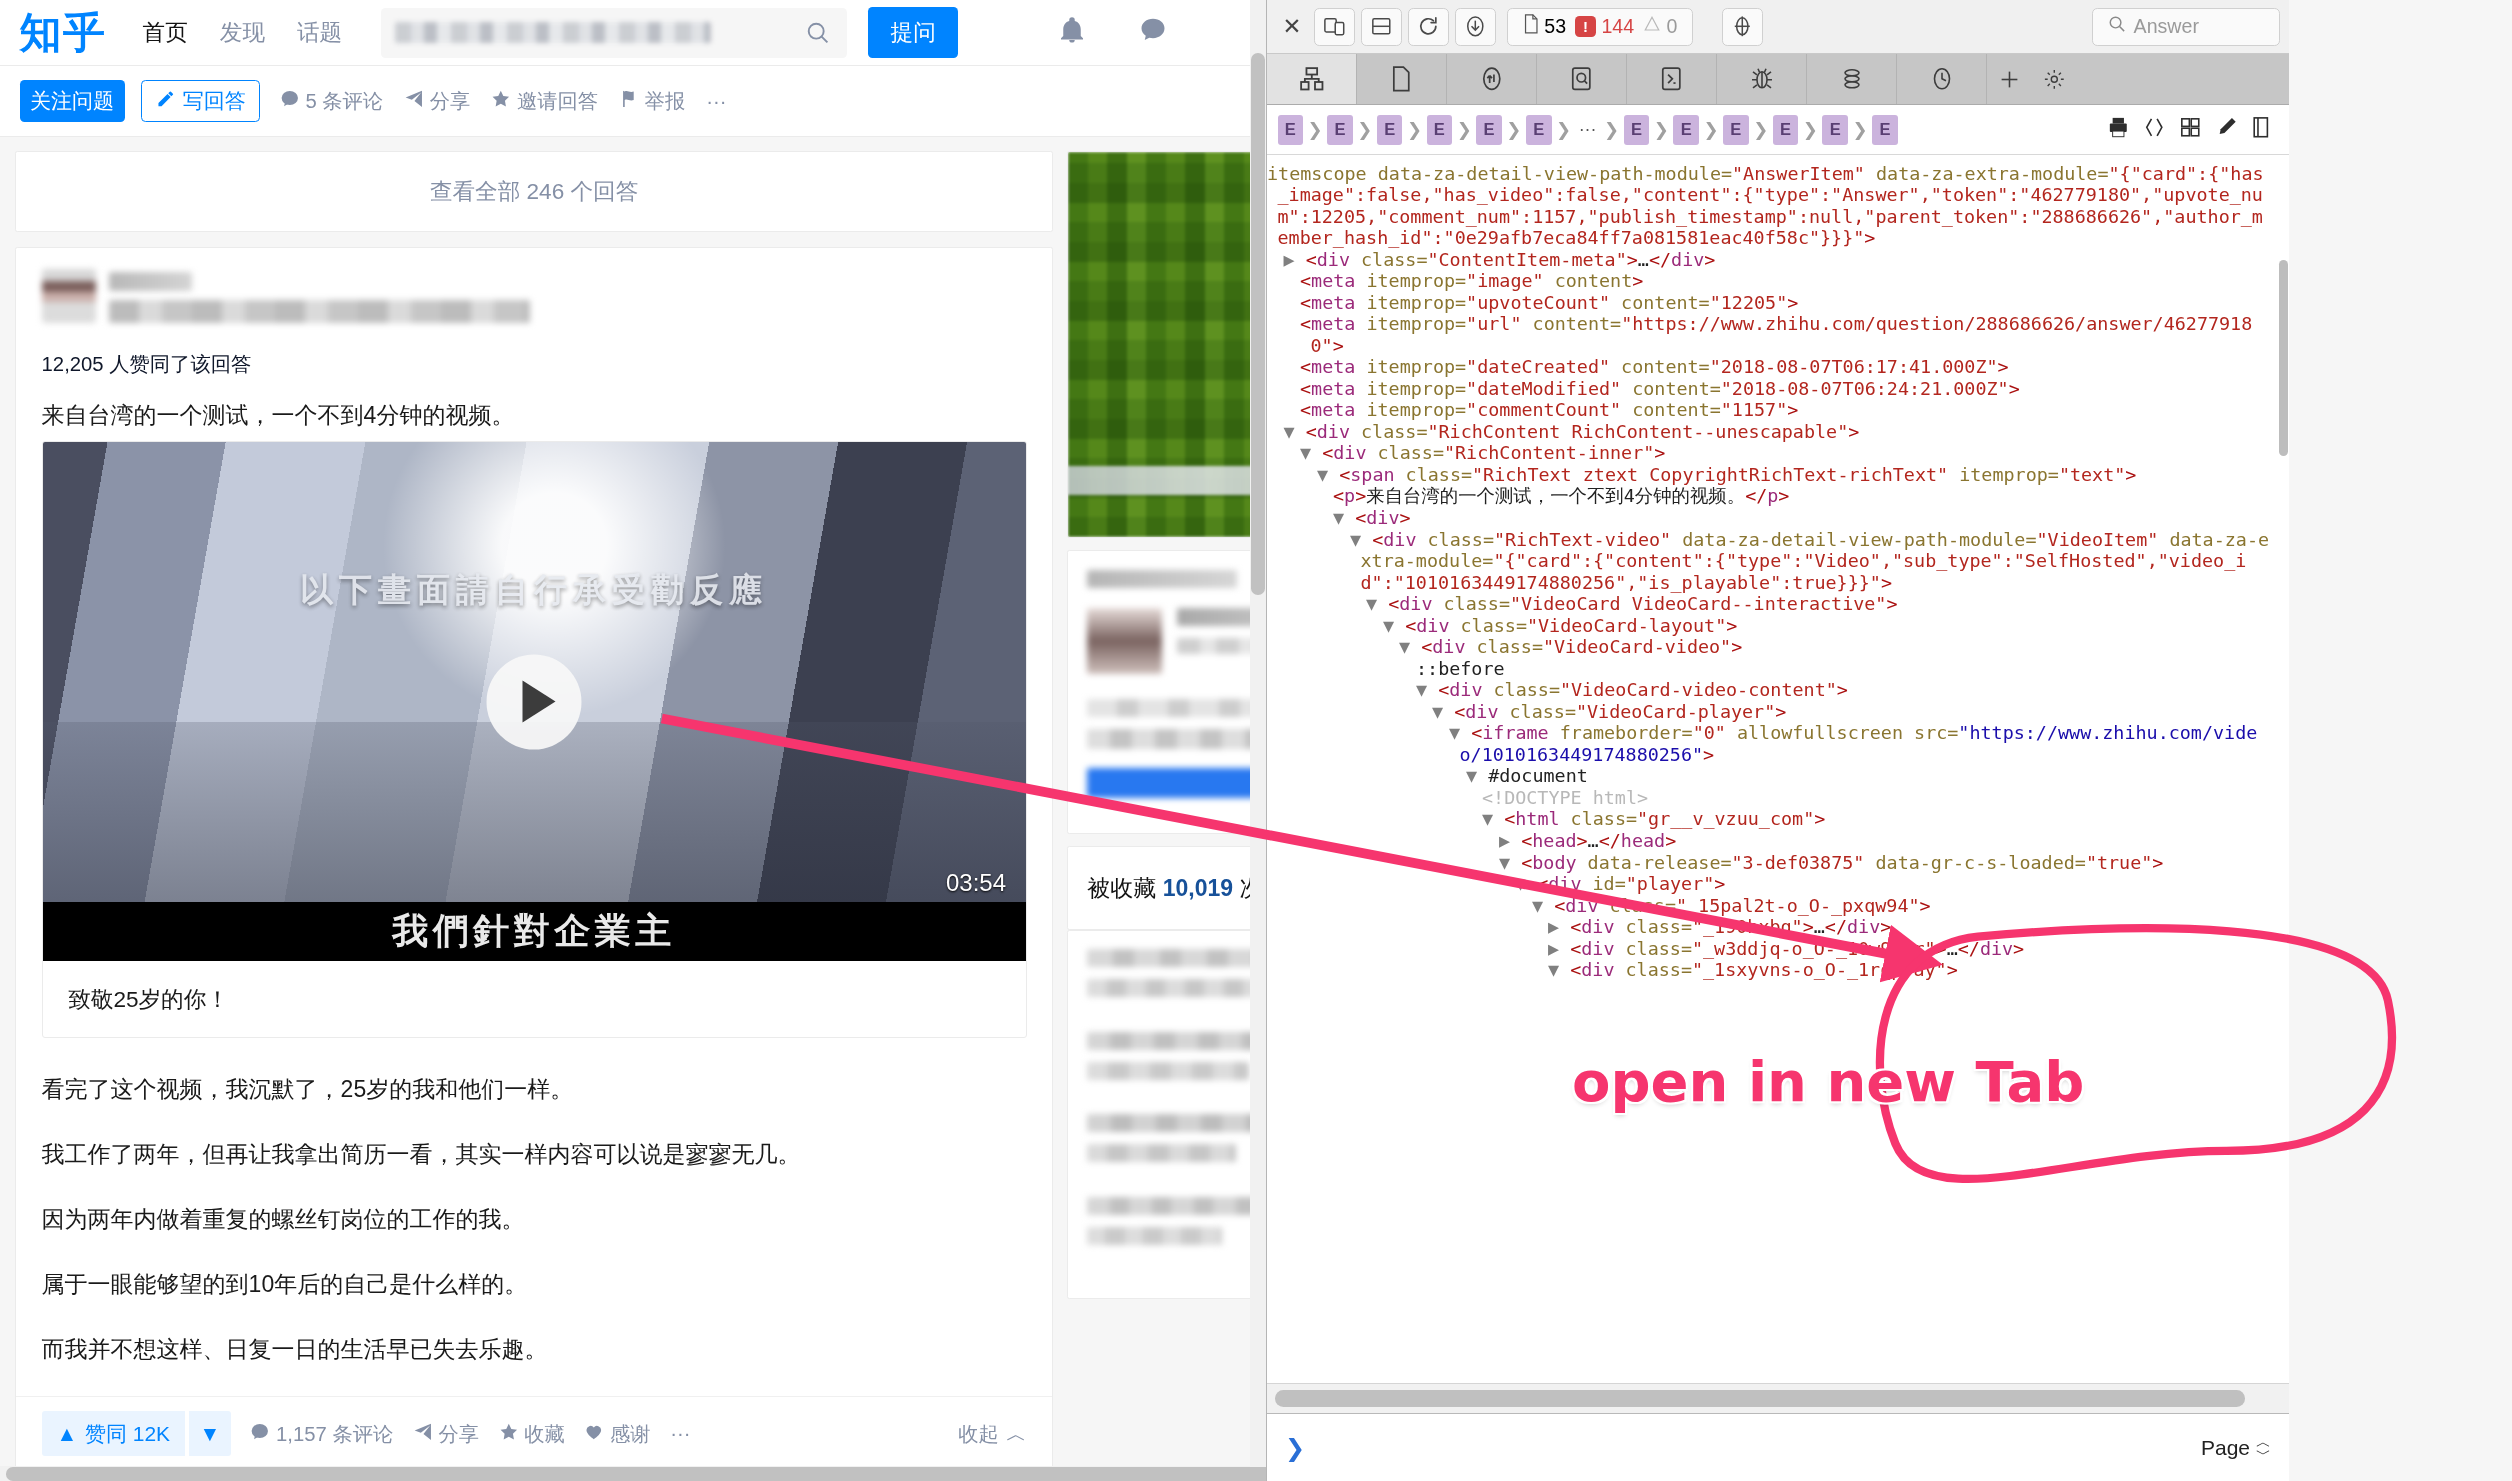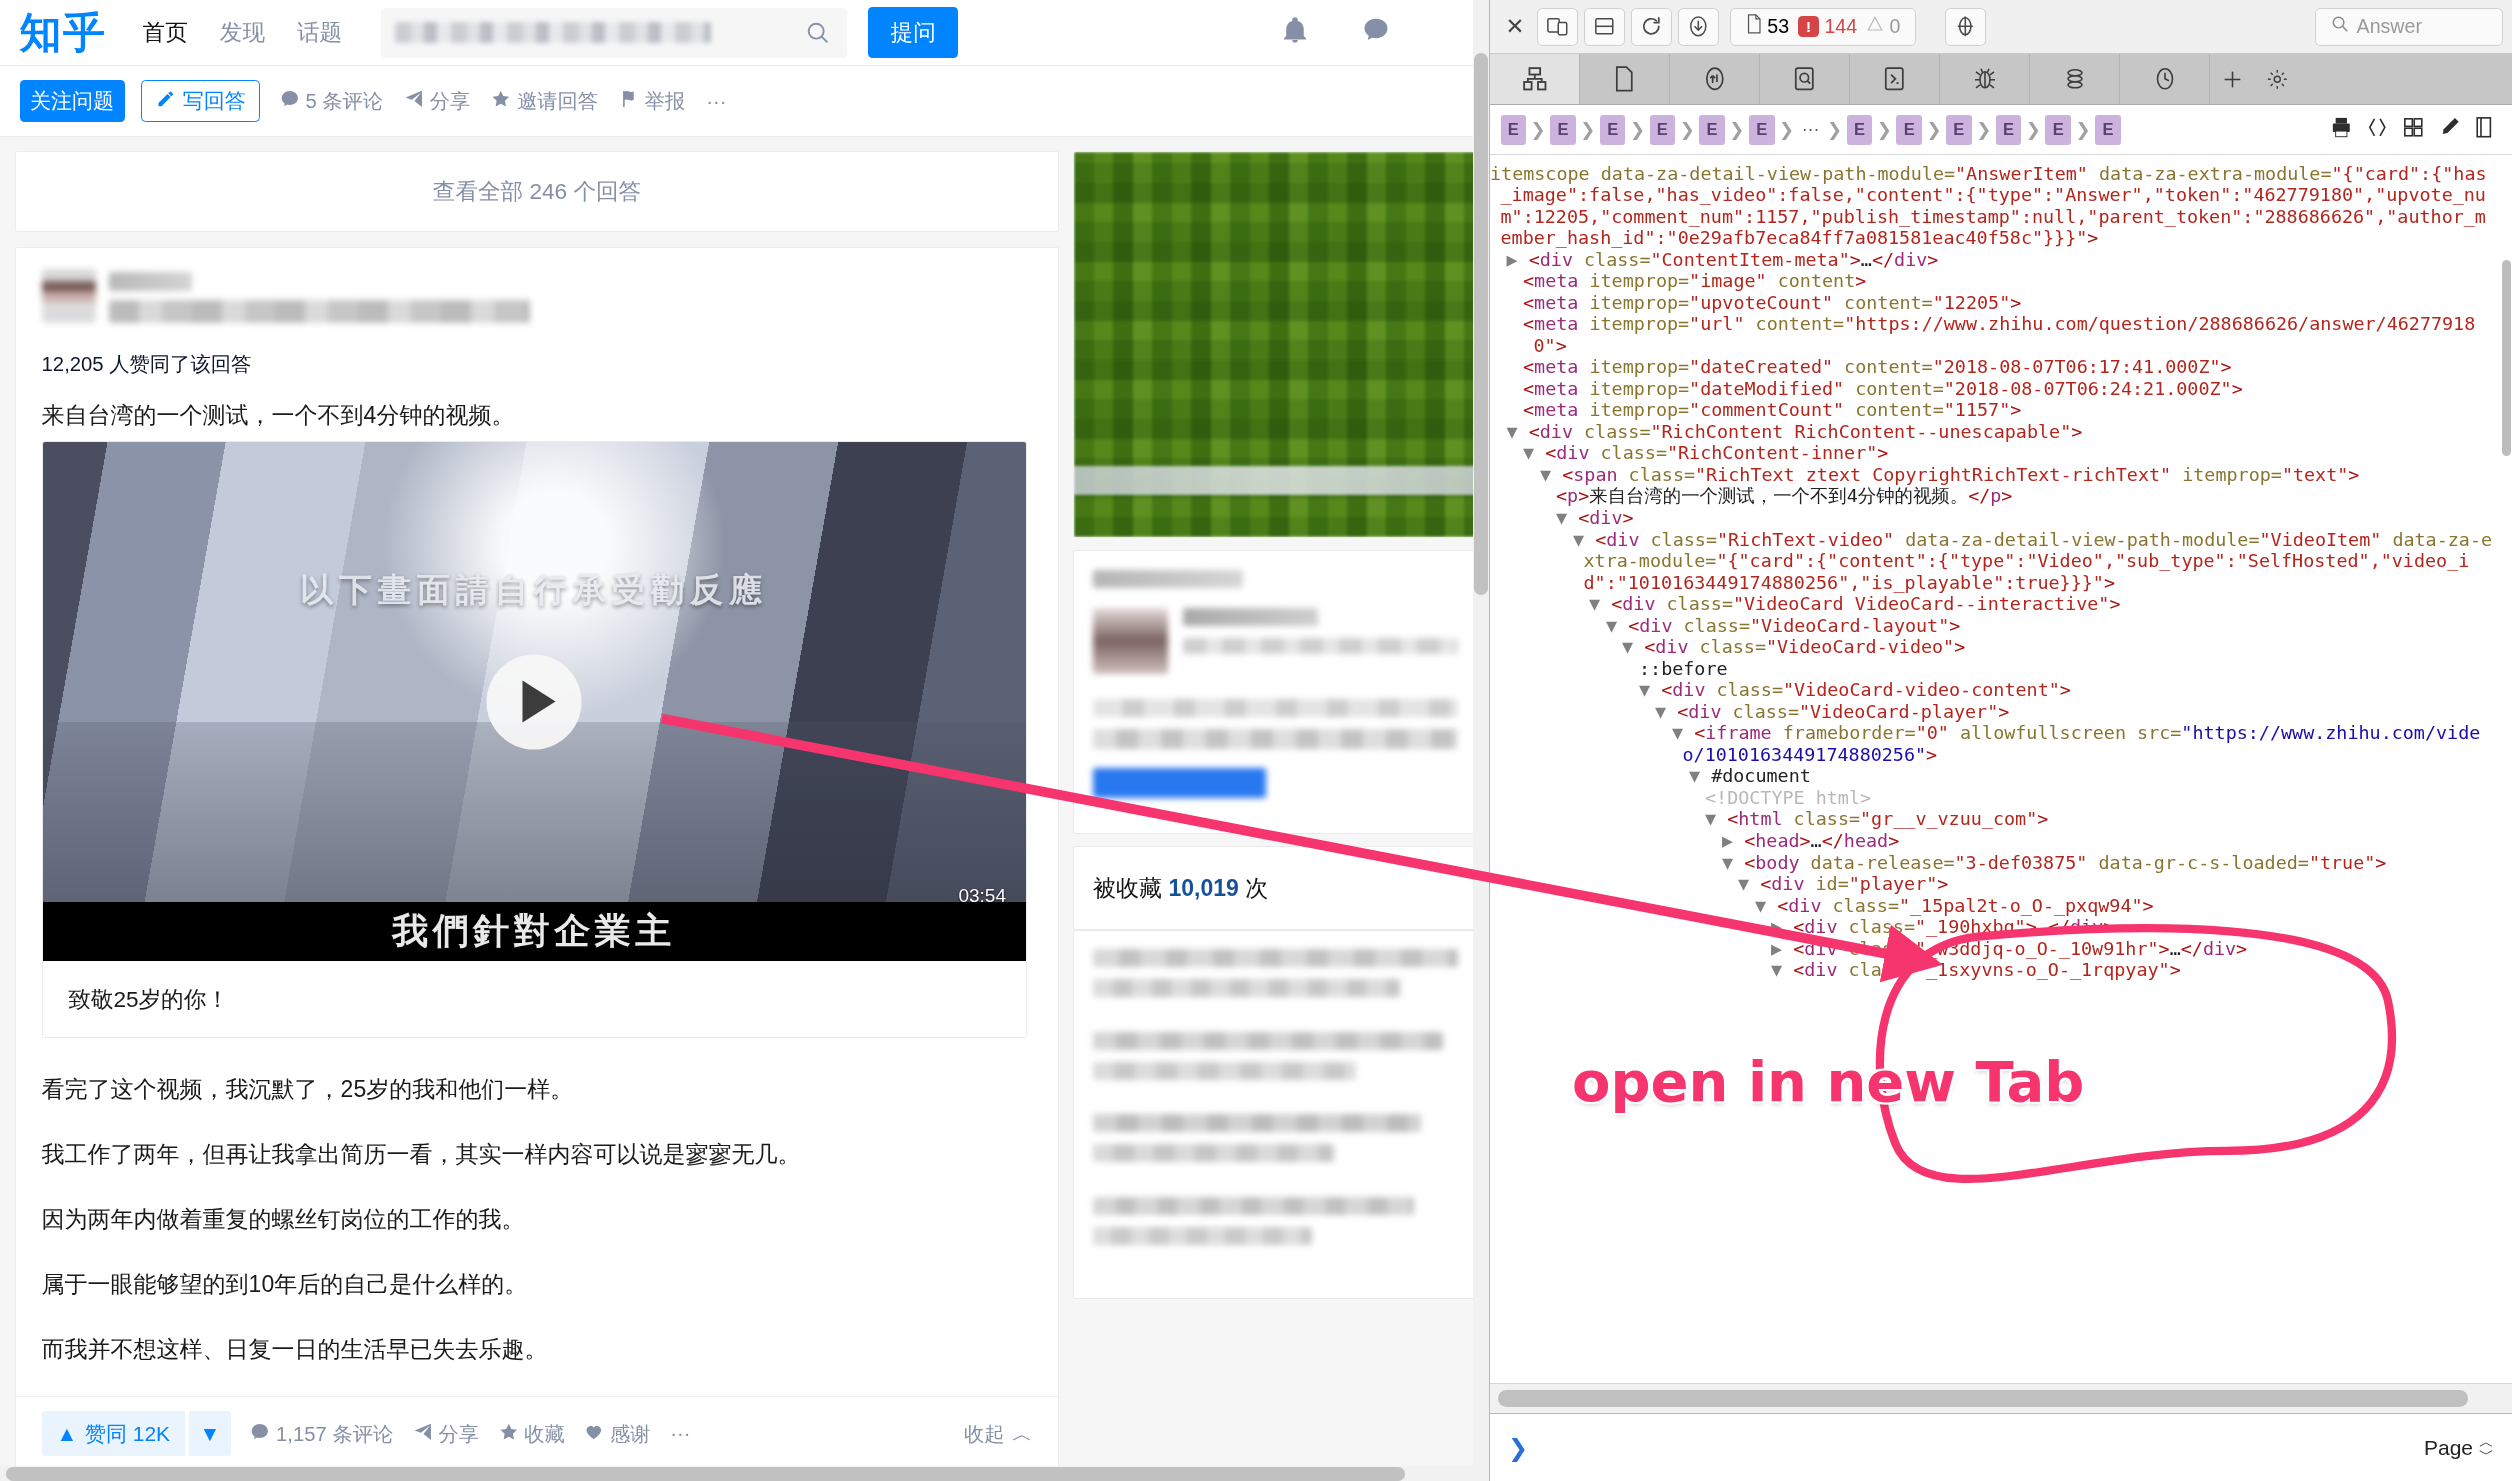--- a/index.html
+++ b/index.html
@@ -6,21 +6,21 @@
   html, body { width: 2512px; height: 1482px; overflow: hidden; }
   body {
     font-family: "Liberation Sans", "DejaVu Sans", sans-serif;
     background: #f6f6f6;
     font-size: 21px;
     -webkit-font-smoothing: antialiased;
   }
   .app { position: relative; width: 2512px; height: 1482px; display: flex; }
 
   
-  .zhihu { position: relative; width: 1489px; height: 1482px; background: #f6f6f6; overflow: hidden; }
+  .zhihu { position: relative; width: 1266px; height: 1482px; background: #f6f6f6; overflow: hidden; }
 
   .zh-header {
     height: 66px; background: #fff; border-bottom: 0.8px solid #ebebeb;
     display: flex; align-items: center; padding: 0 0 0 19.6px; position: relative;
   }
   .zh-logo { color: #0084ff; font-size: 42px; font-weight: 700; letter-spacing: 1.5px; line-height: 1; }
   .zh-nav { display: flex; margin-left: 36px; gap: 32px; }
   .zh-nav-item { color: #8590a6; font-size: 22.6px; }
   .zh-nav-item.active { color: #121212; }
   .zh-search {
@@ -95,21 +95,21 @@
     position: absolute; left: 50%; top: 50%; transform: translate(-50%,-50%);
     width: 95px; height: 95px; border-radius: 50%; background: rgba(248,248,248,.93);
     display: flex; align-items: center; justify-content: center;
   }
   .play-tri { width: 0; height: 0; border-left: 33px solid #3c3c3c; border-top: 21px solid transparent; border-bottom: 21px solid transparent; margin-left: 9px; }
   .video-title-bar {
     position: absolute; left: 0; right: 0; bottom: 0; height: 59px; background: #000;
     display: flex; align-items: center; justify-content: center;
   }
   .video-title-bar span { color: #e9e9e9; font-size: 36px; letter-spacing: 4.5px; font-weight: 700; }
-  .video-dur { position: absolute; right: 19.6px; bottom: 54px; color: #fff; font-size: 19px; text-shadow: 0 0.8px 2.3px #000; }
+  .video-dur { position: absolute; right: 19.6px; bottom: 64px; color: #fff; font-size: 24px; text-shadow: 0 0.8px 2.3px #000; }
   .video-caption { padding: 22.6px 25.6px; font-size: 22.6px; color: #1a1a1a; }
 
   .ans-paras { padding: 33px 0 0 0; }
   .ans-paras p { font-size: 23px; color: #1a1a1a; line-height: 1.65; margin-bottom: 27px; }
 
   .ans-footer {
     margin: 4.5px -25.6px 0 -25.6px; border-top: 0.8px solid #f0f0f0; height: 75px;
     display: flex; align-items: center; padding: 0 25.6px; gap: 19.6px;
   }
   .vote-group { display: flex; gap: 3.8px; }

